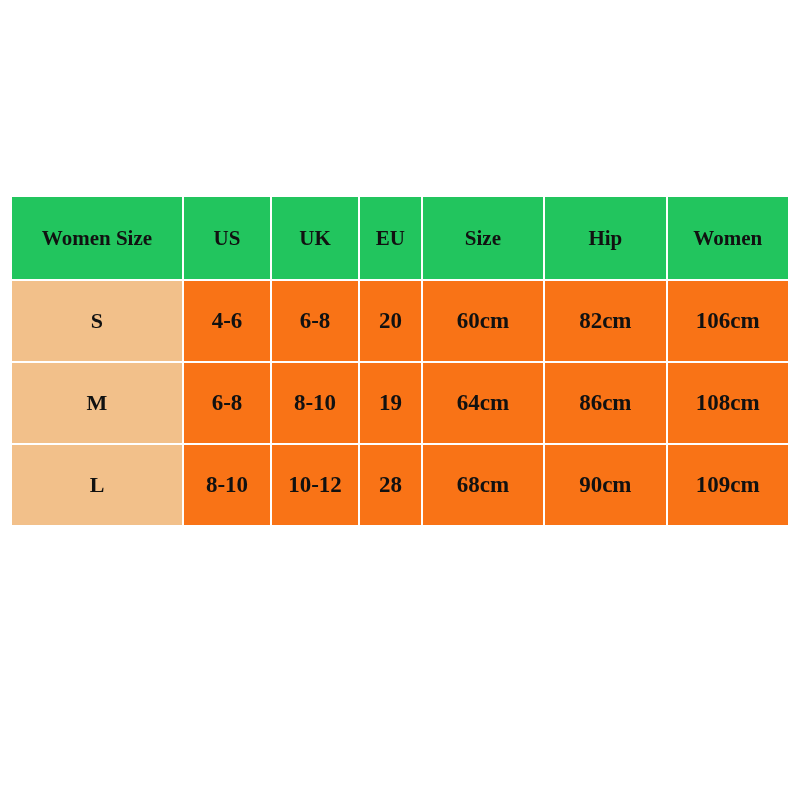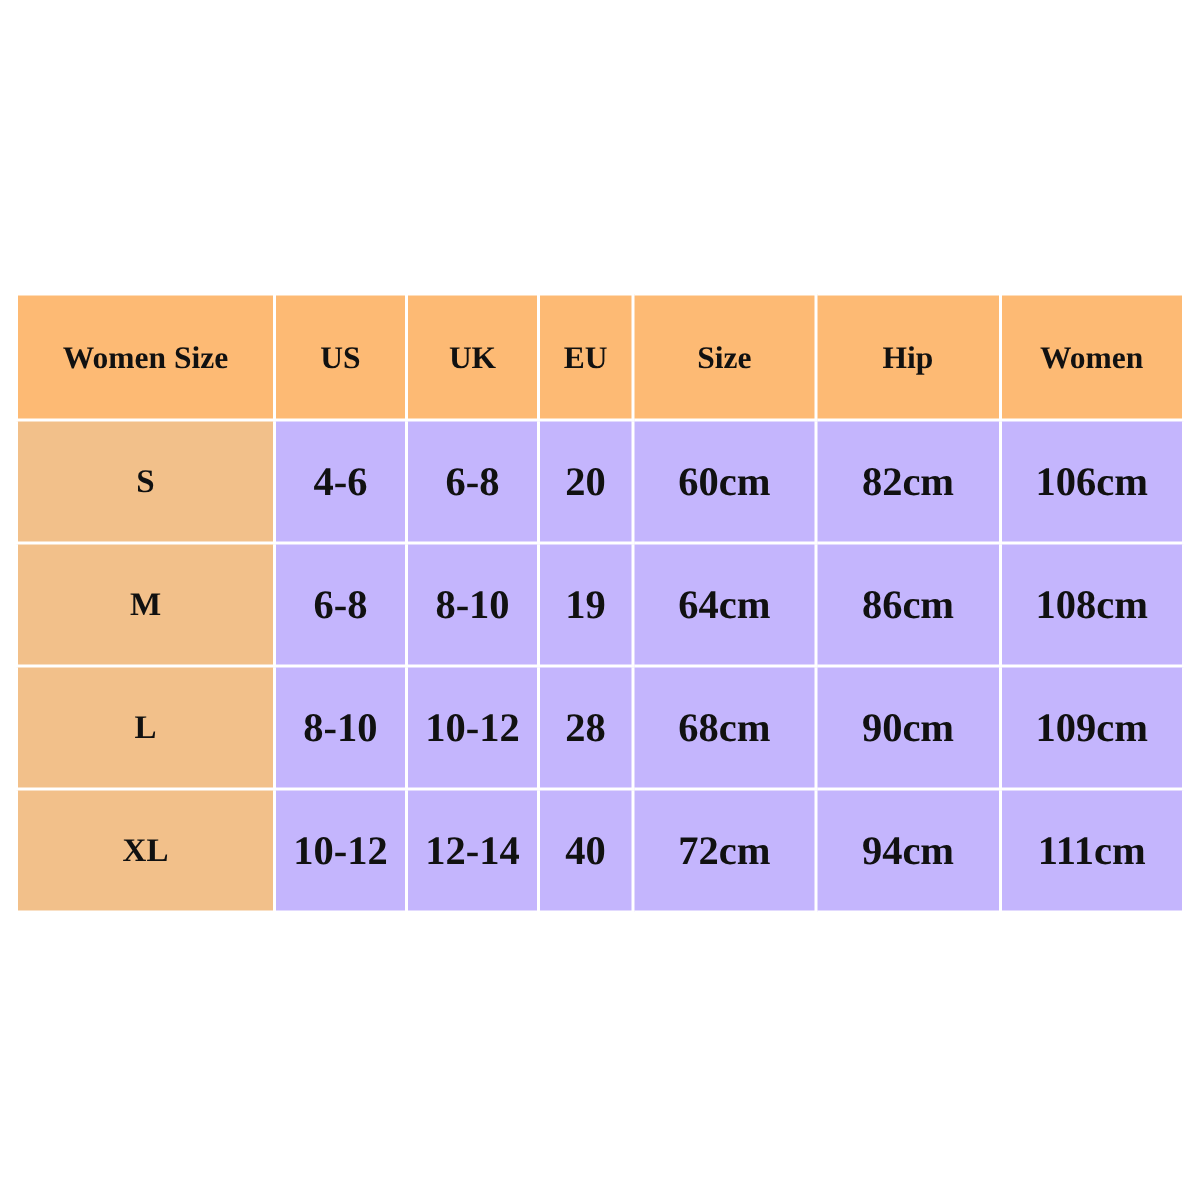--- a/index.html
+++ b/index.html
@@ -32,32 +32,32 @@
     border: 2px solid #ffffff;
     text-align: center;
     vertical-align: middle;
     font-family: "Liberation Serif", serif;
     font-weight: bold;
     color: #111111;
     padding: 0;
   }
   thead th {
     height: 82px;
-    background: #fdba74;
+    background: #22c55e;
     font-size: 21px;
   }
   thead th.col-label {
     font-size: 21px;
   }
   tbody tr {
     height: 82px;
   }
   tbody td {
-    background: #c4b5fd;
-    font-size: 27px;
+    background: #f97316;
+    font-size: 23px;
   }
   tbody td.size-cell {
     background: #f2c08a;
     font-size: 22px;
   }
   
   col.c0 { width: 170px; }
   col.c1 { width: 87px; }
   col.c2 { width: 87px; }
   col.c3 { width: 62px; }
@@ -111,24 +111,15 @@
       </tr>
       <tr>
         <td class="size-cell">L</td>
         <td>8-10</td>
         <td>10-12</td>
         <td>28</td>
         <td>68cm</td>
         <td>90cm</td>
         <td>109cm</td>
       </tr>
-      <tr>
-        <td class="size-cell">XL</td>
-        <td>10-12</td>
-        <td>12-14</td>
-        <td>40</td>
-        <td>72cm</td>
-        <td>94cm</td>
-        <td>111cm</td>
-      </tr>
     </tbody>
   </table>
 </div>
 
 </body></html>

